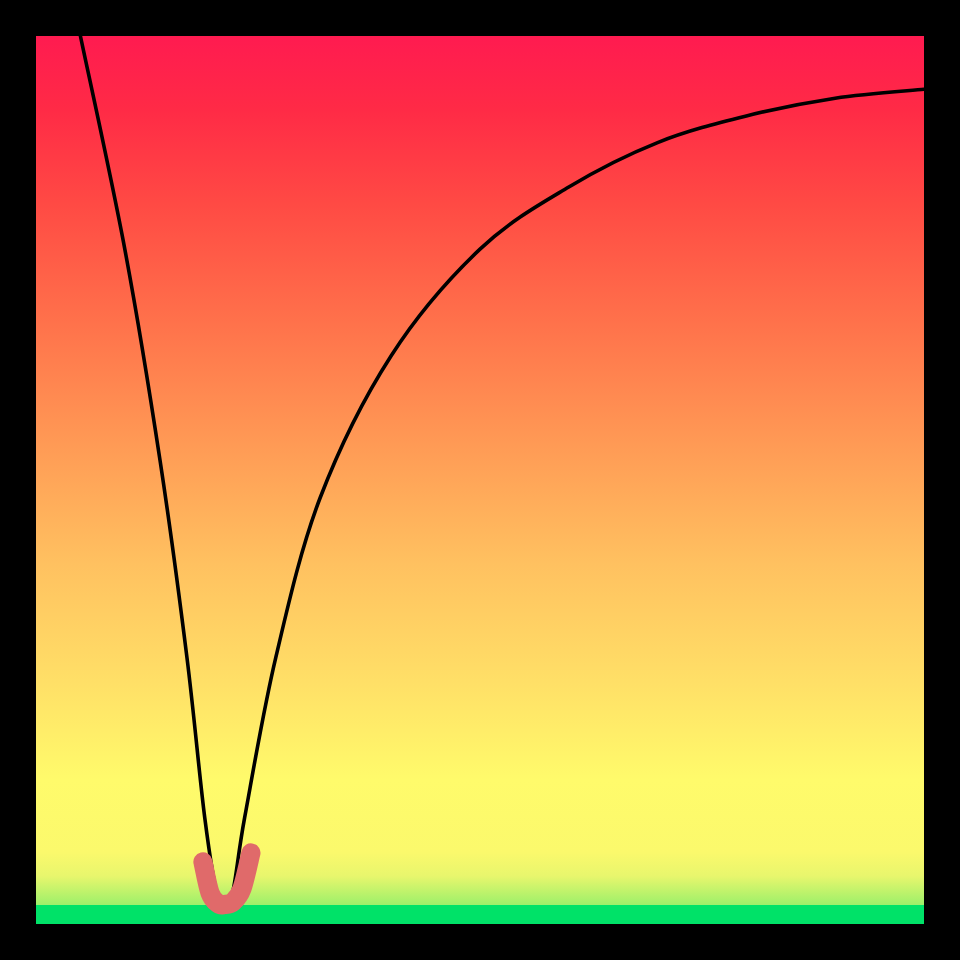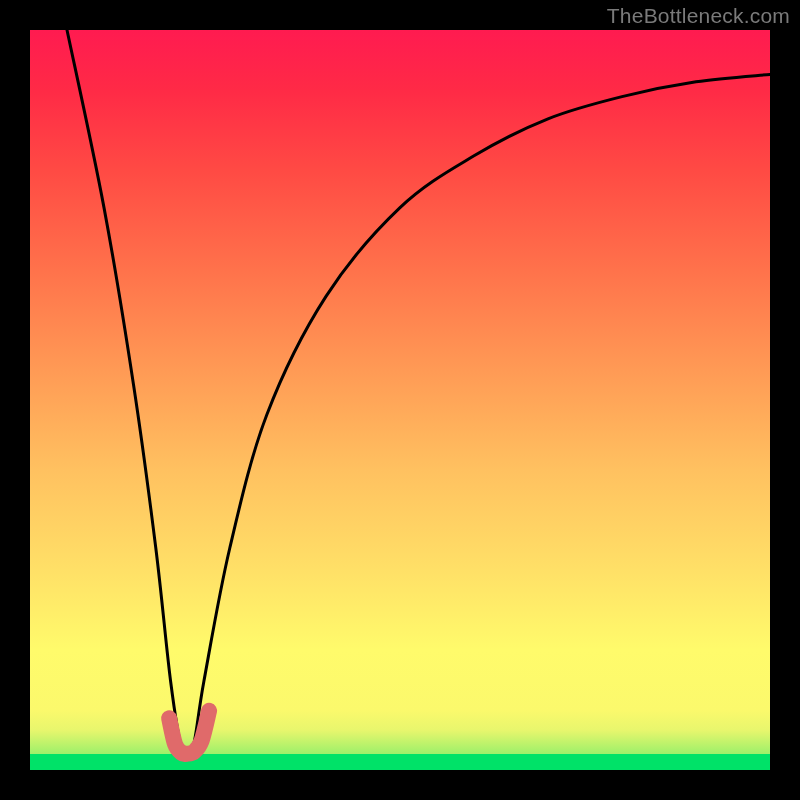--- a/index.html
+++ b/index.html
@@ -58,21 +58,20 @@
     color: #7a7a7a;
     font-size: 21px;
     letter-spacing: 0.2px;
     font-weight: 400;
   }
 </style>
 </head>
 <body>
 
 <div class="frame">
-  <div class="watermark">TheBottleneck.com</div>
 
   <div class="plot-area">
     <svg viewBox="0 0 740 740">
       <g id="series-main">
           <path d="M 37 0 C 43.166666666666664 29.600000000000005 62.9 118.40000000000003 74 177.60000000000002 C 85.1 236.8 94.96666666666667 298.46666666666664 103.60000000000001 355.2 C 112.23333333333335 411.93333333333334 119.63333333333335 468.66666666666663 125.80000000000001 518 C 131.96666666666667 567.3333333333334 136.28333333333333 617.9000000000001 140.6 651.2 C 144.91666666666666 684.5 148 706.6999999999999 151.7 717.8 C 155.39999999999998 728.9 159.10000000000002 728.9 162.8 717.8 C 166.5 706.6999999999999 167.73333333333332 684.5 173.89999999999998 651.2 C 180.06666666666663 617.9000000000001 189.31666666666666 562.4 199.8 518 C 210.28333333333336 473.6 220.76666666666668 426.73333333333335 236.8 384.8 C 252.83333333333334 342.8666666666667 273.8 300.9333333333333 296 266.4 C 318.2 231.86666666666665 345.3333333333333 201.03333333333333 370 177.60000000000002 C 394.6666666666667 154.1666666666667 419.3333333333333 140.60000000000008 444 125.80000000000007 C 468.6666666666667 111.00000000000006 493.3333333333333 98.66666666666663 518 88.79999999999995 C 542.6666666666666 78.93333333333328 567.3333333333334 72.7666666666667 592 66.60000000000002 C 616.6666666666666 60.43333333333336 641.3333333333334 55.49999999999994 666 51.799999999999955 C 690.6666666666666 48.099999999999966 727.6666666666666 45.633333333333404 740 44.40000000000009" fill="none" stroke="#000000" stroke-width="3" stroke-linecap="round"></path>
         </g>
       <g id="series-valley">
           <path d="M 139.12 688.2 C 140.10666666666668 692.5166666666667 142.94333333333333 708.3033333333334 145.04 714.1 C 147.13666666666666 719.8966666666666 149.72666666666666 721.3766666666667 151.7 722.98 C 153.67333333333332 724.5833333333334 154.78333333333333 723.9666666666667 156.88 723.72 C 158.97666666666666 723.4733333333334 161.81333333333333 723.72 164.28 721.5 C 166.74666666666667 719.28 169.2133333333333 717.1833333333333 171.67999999999998 710.4 C 174.14666666666665 703.6166666666667 177.84666666666664 685.7333333333333 179.07999999999998 680.8" fill="none" stroke="#e06a6a" stroke-width="16" stroke-linecap="round" stroke-linejoin="round"></path>
         </g>
     </svg>

